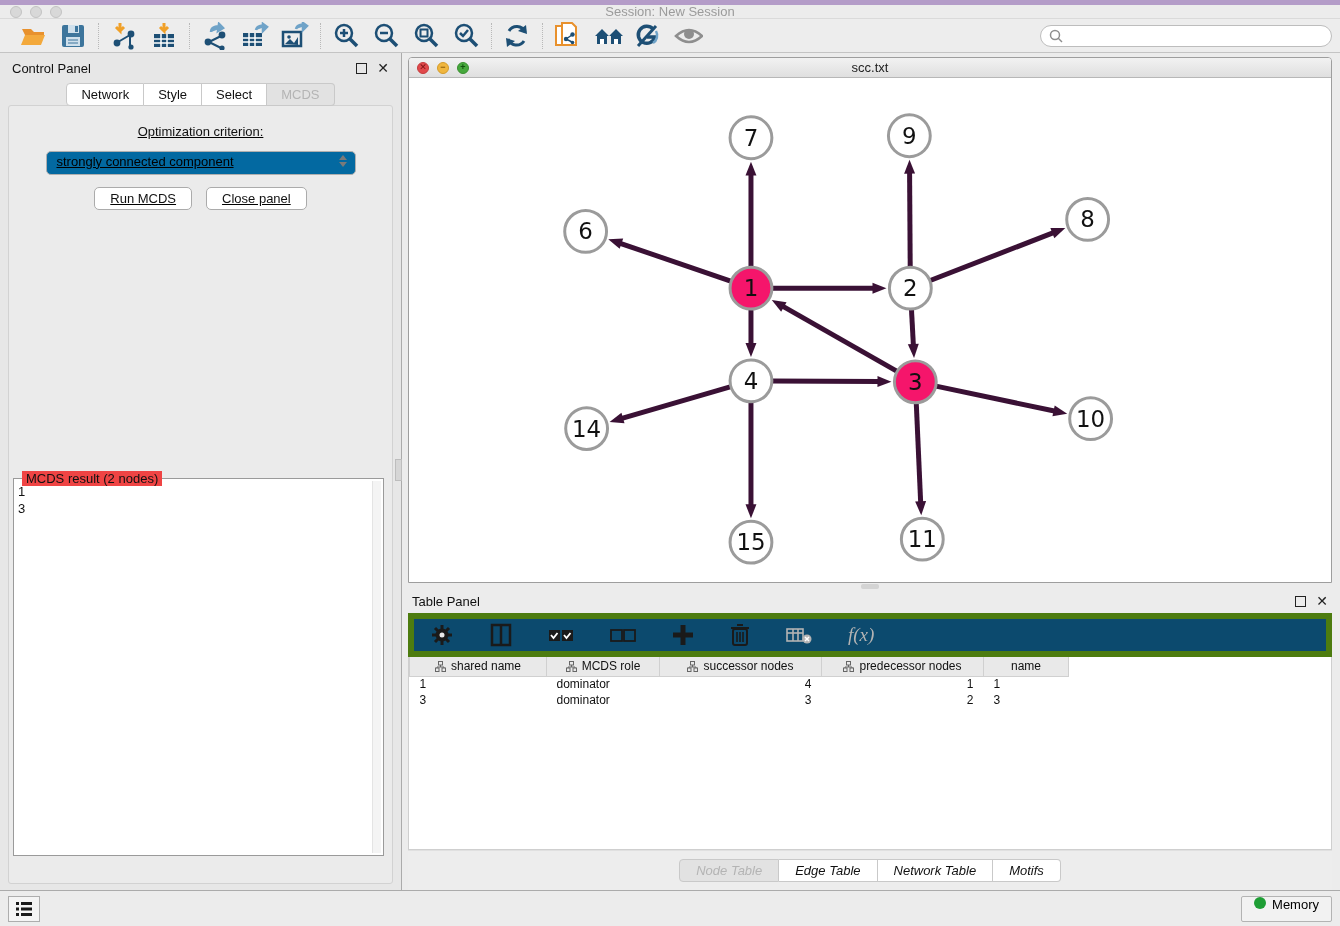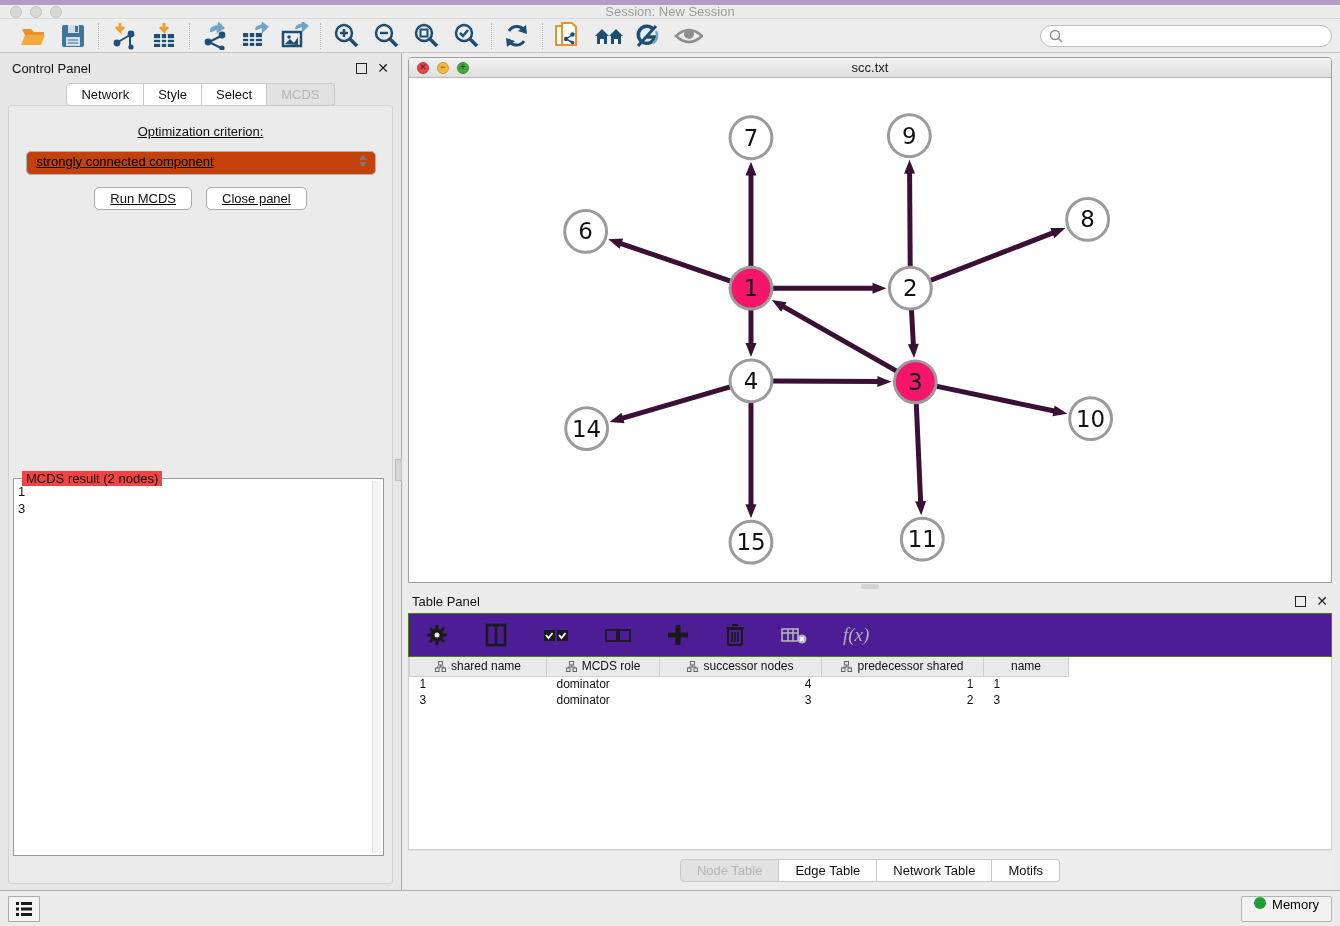--- a/index.html
+++ b/index.html
@@ -31,21 +31,21 @@
   .panel-icons { margin-left:auto; display:flex; gap:10px; align-items:center; }
   .float-glyph { width:11px; height:11px; border:1.5px solid #222; display:inline-block; }
   .close-glyph { font-size:14px; font-weight:bold; color:#222; line-height:11px; }
   .cp-tabs { display:flex; justify-content:center; margin-bottom:-1px; z-index:2; position:relative;}
   .tab { font-size:13px; padding:3px 14px; background:#fff; border:1px solid #C9C9C9; border-left:none; color:#111; cursor:pointer;}
   .tab:first-child { border-left:1px solid #C9C9C9; border-radius:4px 0 0 4px; }
   .tab:last-child { border-radius:0 4px 4px 0; }
   .tab.active { background:#E2E2E2; color:#B4B4B4; }
   .cp-pane { flex:1; margin:0 8px 6px 8px; background:#EBEBEB; border:1px solid #D2D2D2; border-radius:3px; position:relative; padding-top:18px;text-decoration:underline;}
   .opt-label { text-align:center; font-size:13px; color:#111; }
-  .cp-dropdown { margin:12px auto 0; width:350px; height:24px; background:#c2410c; border:1px solid #AFAFAF; border-radius:5px; display:flex; align-items:center; padding:0 8px 4px 10px; font-size:13px; cursor:pointer;}
+  .cp-dropdown { margin:12px auto 0; width:310px; height:24px; background:#0369a1; border:1px solid #AFAFAF; border-radius:5px; display:flex; align-items:center; padding:0 8px 4px 10px; font-size:13px; cursor:pointer;}
   .dd-arrows { margin-left:auto; display:flex; flex-direction:column; gap:2px; }
   .dd-arrows i { width:0; height:0; border-left:4px solid transparent; border-right:4px solid transparent; display:block;}
   .dd-up { border-bottom:5px solid #7A7A7A; }
   .dd-down { border-top:5px solid #7A7A7A; }
   .cp-buttons { display:flex; justify-content:center; gap:14px; margin-top:12px; }
   .btn { font-size:13px; padding:3px 15px; background:#fff; border:1px solid #ABABAB; border-radius:5px; color:#111; cursor:pointer;}
   .result-box { position:absolute; left:4px; right:8px; top:372px; height:378px; border:1px solid #9A9A9A; background:#fff;}
   .result-legend { position:absolute; top:-8px; left:8px; background:#ef4444; padding:0 4px; font-size:13px; color:#111;}
   .result-text { position:absolute; inset:4px 12px 2px 4px; font-size:13px; line-height:17px; color:#111; white-space:pre; overflow:hidden;}
   .result-scrollbar { position:absolute; top:2px; bottom:2px; right:2px; width:9px; background:#F4F4F4; border-left:1px solid #E4E4E4;}
@@ -61,32 +61,32 @@
   .net-tl.green { background:#46A83C; border:1px solid #3A8F31; color:#11520C;}
   .net-title { position:absolute; left:0; right:0; text-align:center; font-size:13px; color:#222;}
   .net-canvas { flex:1; background:#fff; position:relative;}
   .net-canvas svg { position:absolute; inset:0; }
   .h-splitter { height:6px; position:relative; }
   .h-splitter .grab { position:absolute; left:50%; top:1px; transform:translateX(-50%); width:18px; height:5px; background:#D4D4D4; border-radius:2px;}
 
   
   .table-panel { flex:1; display:flex; flex-direction:column; min-height:0; }
   .tp-header { height:24px; display:flex; align-items:center; padding:0 4px 0 4px; }
-  .tp-toolbar { height:44px; background:#4c1d95; border:1px solid #4d7c0f; display:flex; align-items:center; gap:36px; padding:0 16px; }
+  .tp-toolbar { height:44px; background:#0c4a6e; border:6px solid #4d7c0f; display:flex; align-items:center; gap:36px; padding:0 16px; }
   .tp-tool { display:flex; align-items:center; justify-content:center; cursor:pointer; }
   .tp-tool.disabled { cursor:default; }
   .fx-label { font-size:19px; font-style:italic; color:#B3B3B3; font-family:"Liberation Serif","DejaVu Serif",serif; }
   .tp-table-area { flex:1; background:#fff; border:1px solid #CFCFCF; border-top:none; overflow:hidden; position:relative;}
   table.node-table { border-collapse:collapse; table-layout:fixed; font-size:12px; }
   table.node-table th { background:#E9E9E9; border:1px solid #D0D0D0; border-top:none; font-weight:normal; font-size:12px; color:#111; height:19px; padding:0 4px; white-space:nowrap; overflow:hidden;}
   table.node-table th .th-inner { display:flex; align-items:center; justify-content:center; gap:5px;}
   table.node-table td { height:16px; padding:0 10px; color:#111; white-space:nowrap; overflow:hidden;}
   .tp-tabstrip { height:40px; background:#EDEDED; display:flex; align-items:center; justify-content:center; border-top:1px solid #E0E0E0;}
   .tp-tabs { display:flex; }
-  .tp-tabs .tab { padding:3px 16px; }
+  .tp-tabs .tab { padding:3px 16px;font-style:italic; }
 
   
   .statusbar { height:36px; background:#ECECEC; border-top:1px solid #ABABAB; display:flex; align-items:center; padding:0 8px;}
   .status-left-btn { width:32px; height:26px; background:#F4F4F4; border:1px solid #ADADAD; display:flex; align-items:center; justify-content:center; cursor:pointer;}
   .memory-btn { margin-left:auto; height:26px; background:#F2F2F2; border:1px solid #B3B3B3; border-radius:2px; display:flex; gap:6px; padding:0 12px; font-size:13px; cursor:pointer;}
   .memory-dot { width:12px; height:12px; border-radius:50%; background:#1E9E35; }
 
   .icon-svg { display:block; }
 </style>
 </head>
@@ -494,21 +494,21 @@
                     </span>
                   </th>
                   <th style="width: 162px;">
                     <span class="th-inner">
                       <svg width="11" height="11">
                         <rect x="3.5" y="0.5" width="4" height="3.5" fill="none" stroke="#666"></rect>
                         <rect x="0.5" y="7" width="3.5" height="3.5" fill="none" stroke="#666"></rect>
                         <rect x="7" y="7" width="3.5" height="3.5" fill="none" stroke="#666"></rect>
                         <path d="M5.5 4v2M2 7V6h7v1" fill="none" stroke="#666"></path>
                       </svg>
-                      <span>predecessor shared</span>
+                      <span>predecessor nodes</span>
                     </span>
                   </th>
                   <th style="width: 85px;">
                     <span class="th-inner">
                       <span>name</span>
                     </span>
                   </th>
                 </tr>
               </thead>
             <tbody>

